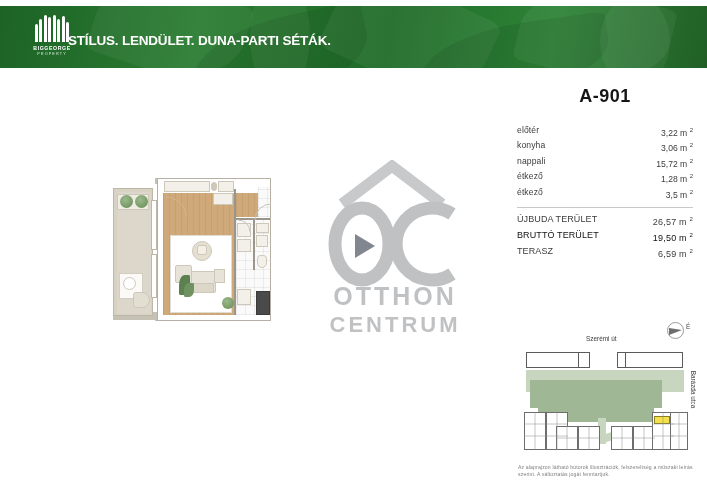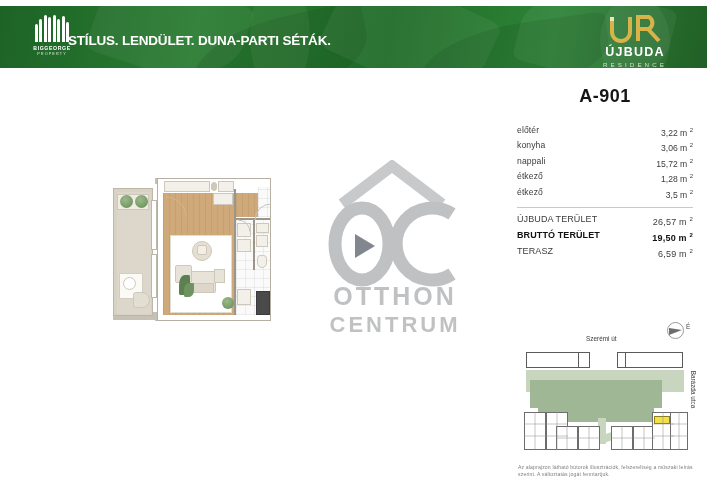--- a/index.html
+++ b/index.html
@@ -81,21 +81,21 @@
     font-size: 8.6px; color: #3c3c3c;
   }
   .spec-row { display: flex; justify-content: space-between; line-height: 12.6px; }
   .spec-row .lbl { letter-spacing: 0.1px; }
   .spec-row .val { font-variant-numeric: tabular-nums; white-space: nowrap; }
   .spec-row .val sup { font-size: 6px; vertical-align: super; }
   .spec-div {
     border-top: 1px solid #c9c9c9; margin: 6px 0 5px 0;
   }
   .totals .spec-row { line-height: 13px; font-size: 9px; letter-spacing: 0.2px; }
-  .totals .bold { font-weight: bold; color: #111; text-align: right; }
+  .totals .bold { font-weight: normal; color: #111; text-align: right; }
 
   
   .plan-area {
     position: absolute; left: 0; top: 78px; width: 495px; height: 400px;
   }
   .plan {
     position: absolute; left: 113px; top: 100px;
     width: 158px; height: 143px;
   }
   .slab {
@@ -227,32 +227,20 @@
         <i style="height:23px"></i>
       <i style="height:26px"></i>
         <i style="height:20px"></i>
     </div>
     <div class="bg-name">BIGGEORGE</div>
     <div class="bg-sub">PROPERTY</div>
   </div>
 
   <div class="tagline">STÍLUS. LENDÜLET. DUNA-PARTI SÉTÁK.</div>
 
-  <div class="ur-logo">
-    <div class="ur-mono">
-      <svg width="56" height="28" viewBox="0 0 56 28">
-        <path d="M5 2 L5 17 A9 9 0 0 0 23 17 L23 2" fill="none" stroke="#d7b349" stroke-width="4"></path>
-        <path d="M5 2 L5 6" fill="none" stroke="#f0e3b8" stroke-width="4"></path>
-        <path d="M31 26 L31 2 L42 2 A7 7 0 0 1 42 14 L31 14" fill="none" stroke="#d7b349" stroke-width="4"></path>
-        <path d="M41 14 L52 26" fill="none" stroke="#d7b349" stroke-width="4"></path>
-      </svg>
-    </div>
-    <div class="ur-name">ÚJBUDA</div>
-    <div class="ur-sub">RESIDENCE</div>
-  </div>
 </div>
 
 <div class="unit-title">A-901</div>
 
 <div class="spec">
   <div class="spec-row">
     <span class="lbl">előtér</span>
     <span class="val"><span>3,22</span>&nbsp;<span>m</span>&nbsp;<sup>2</sup></span>
   </div>
   <div class="spec-row">

